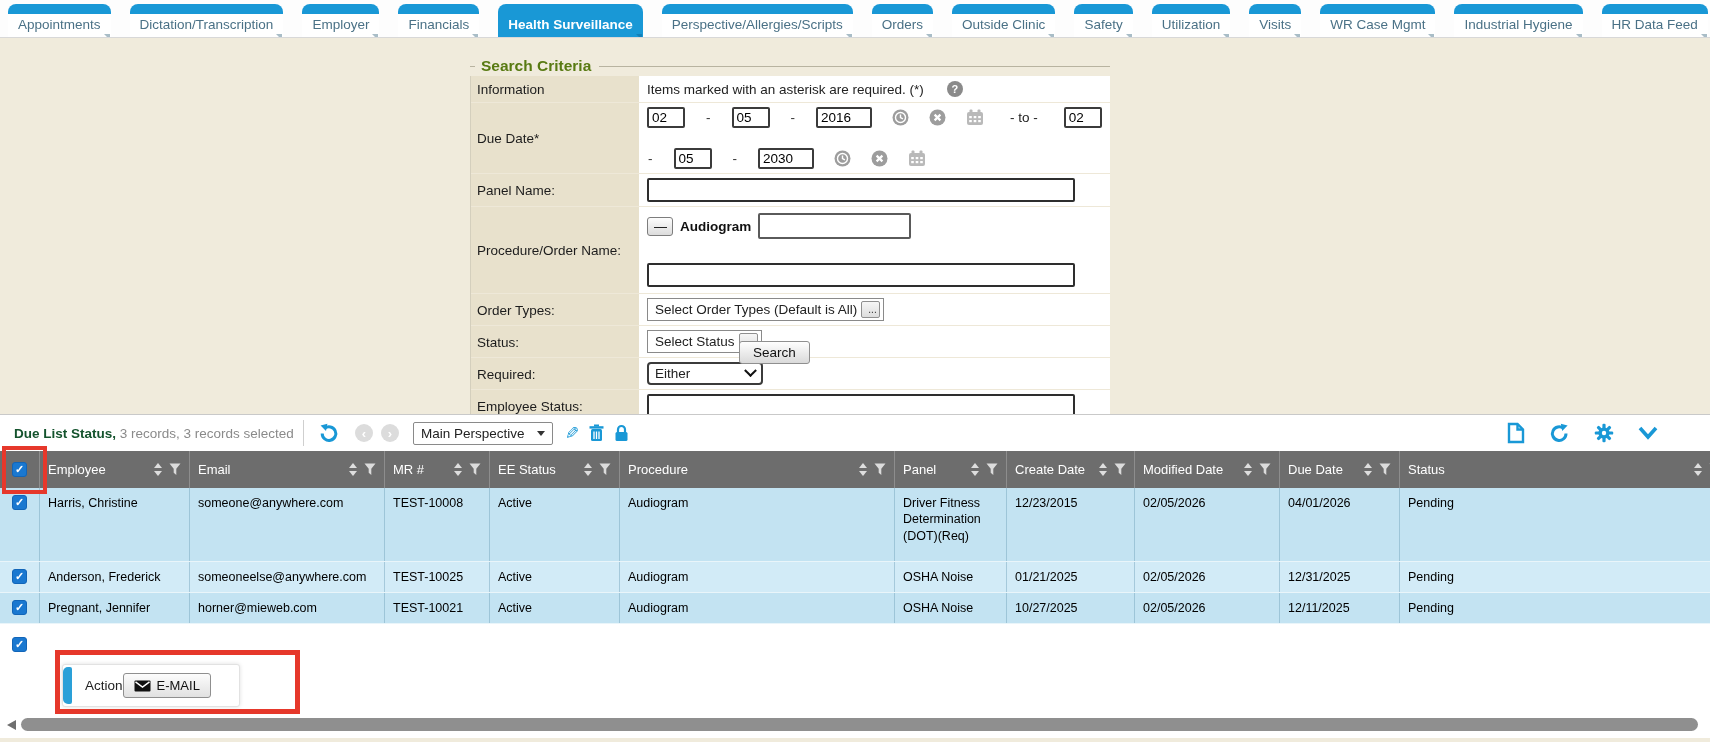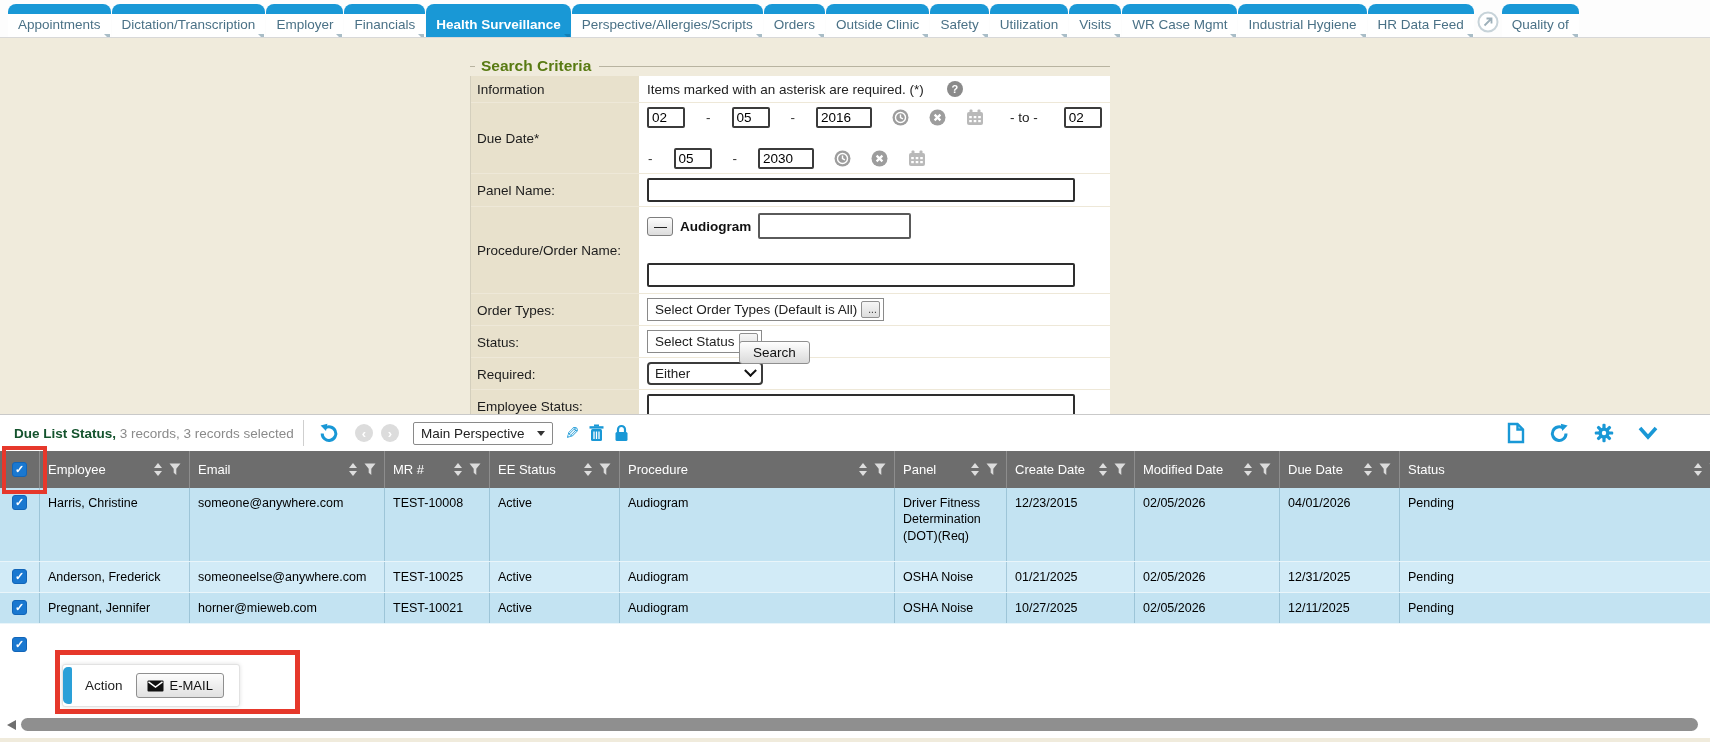--- a/index.html
+++ b/index.html
@@ -1,21 +1,21 @@
 <!DOCTYPE html>
 <html><head>
 <meta charset="utf-8">
 <style>
   html,body{margin:0;padding:0;}
   body{font-family:"Liberation Sans",sans-serif;}
   #screen{position:relative;width:1710px;height:742px;overflow:hidden;background:#f0ebdc;}
 
   
   .tabbar{position:absolute;left:0;top:0;width:1710px;height:38px;background:#fdfdfd;
-    border-bottom:1px solid #d8d8d8;display:flex;align-items:flex-end;gap:1px;
+    border-bottom:1px solid #d8d8d8;display:flex;align-items:flex-end;gap:19px;
     padding-left:8px;overflow:hidden;box-sizing:border-box;}
   .tab{flex:none;position:relative;border-radius:8px 8px 0 0;cursor:pointer;white-space:nowrap;}
   .tab-strip{display:block;height:10px;background:#1998d6;border-radius:8px 8px 0 0;}
   .tab-label{display:block;background:#fff;padding:3px 10px 5px;font-size:13.5px;color:#4a7186;}
   .tab.active .tab-label{background:#1998d6;color:#fff;font-weight:bold;}
   .tab::after{content:'';position:absolute;right:1px;bottom:-3px;width:0;height:0;
     border-top:6px solid #a9bdc7;border-left:6px solid transparent;}
   .tab.active::after{border-top-color:#1380b8;}
   .tab-ext{flex:none;margin:0 2px 4px;display:flex;align-items:center;}
 
@@ -99,21 +99,21 @@
   .bcell{flex:none;padding:7px 8px 4px;font-size:12.5px;color:#000;line-height:1.3;
     border-right:1px solid rgba(110,160,185,.45);box-sizing:border-box;overflow:hidden;}
   .emp-link{color:#000;cursor:pointer;}
   .cb{width:15px;height:15px;background:#1a78d0;border:1px solid #1265b8;border-radius:3px;
     color:#fff;display:inline-flex;align-items:center;justify-content:center;font-size:11px;cursor:pointer;box-sizing:border-box;}
   .cb::after{content:"\2713";font-weight:bold;}
   .below-cb{padding:10px 0 0 12px;}
 
   .action-card{position:absolute;left:62px;top:249px;width:178px;height:43px;background:#fff;
     border:1px solid #e2e2e2;border-radius:3px;box-shadow:0 0 4px rgba(0,0,0,.13);
-    display:flex;align-items:center;gap:13px;padding-left:22px;box-sizing:border-box;}
+    display:flex;align-items:center;padding-left:22px;box-sizing:border-box;}
   .action-bar{position:absolute;left:0;top:2px;bottom:2px;width:9px;background:#2aa0d8;border-radius:5px 2px 2px 5px;}
   .action-label{font-size:13.5px;color:#222;}
   .email-btn{display:inline-flex;align-items:center;gap:6px;padding:4px 10px;border:1px solid #8f8f8f;
     border-radius:3px;background:linear-gradient(#fcfcfc,#e1e1e1);font-size:13px;color:#111;
     font-family:"Liberation Sans",sans-serif;cursor:pointer;}
 
   .hscroll{position:absolute;left:0;top:302px;width:1710px;height:16px;}
   .hs-arrow{position:absolute;left:7px;top:3px;width:0;height:0;border-top:5px solid transparent;
     border-bottom:5px solid transparent;border-right:9px solid #6f6f6f;cursor:pointer;}
   .hs-thumb{position:absolute;left:21px;right:12px;top:1px;height:13px;background:#8f8f8f;border-radius:7px;cursor:pointer;}

